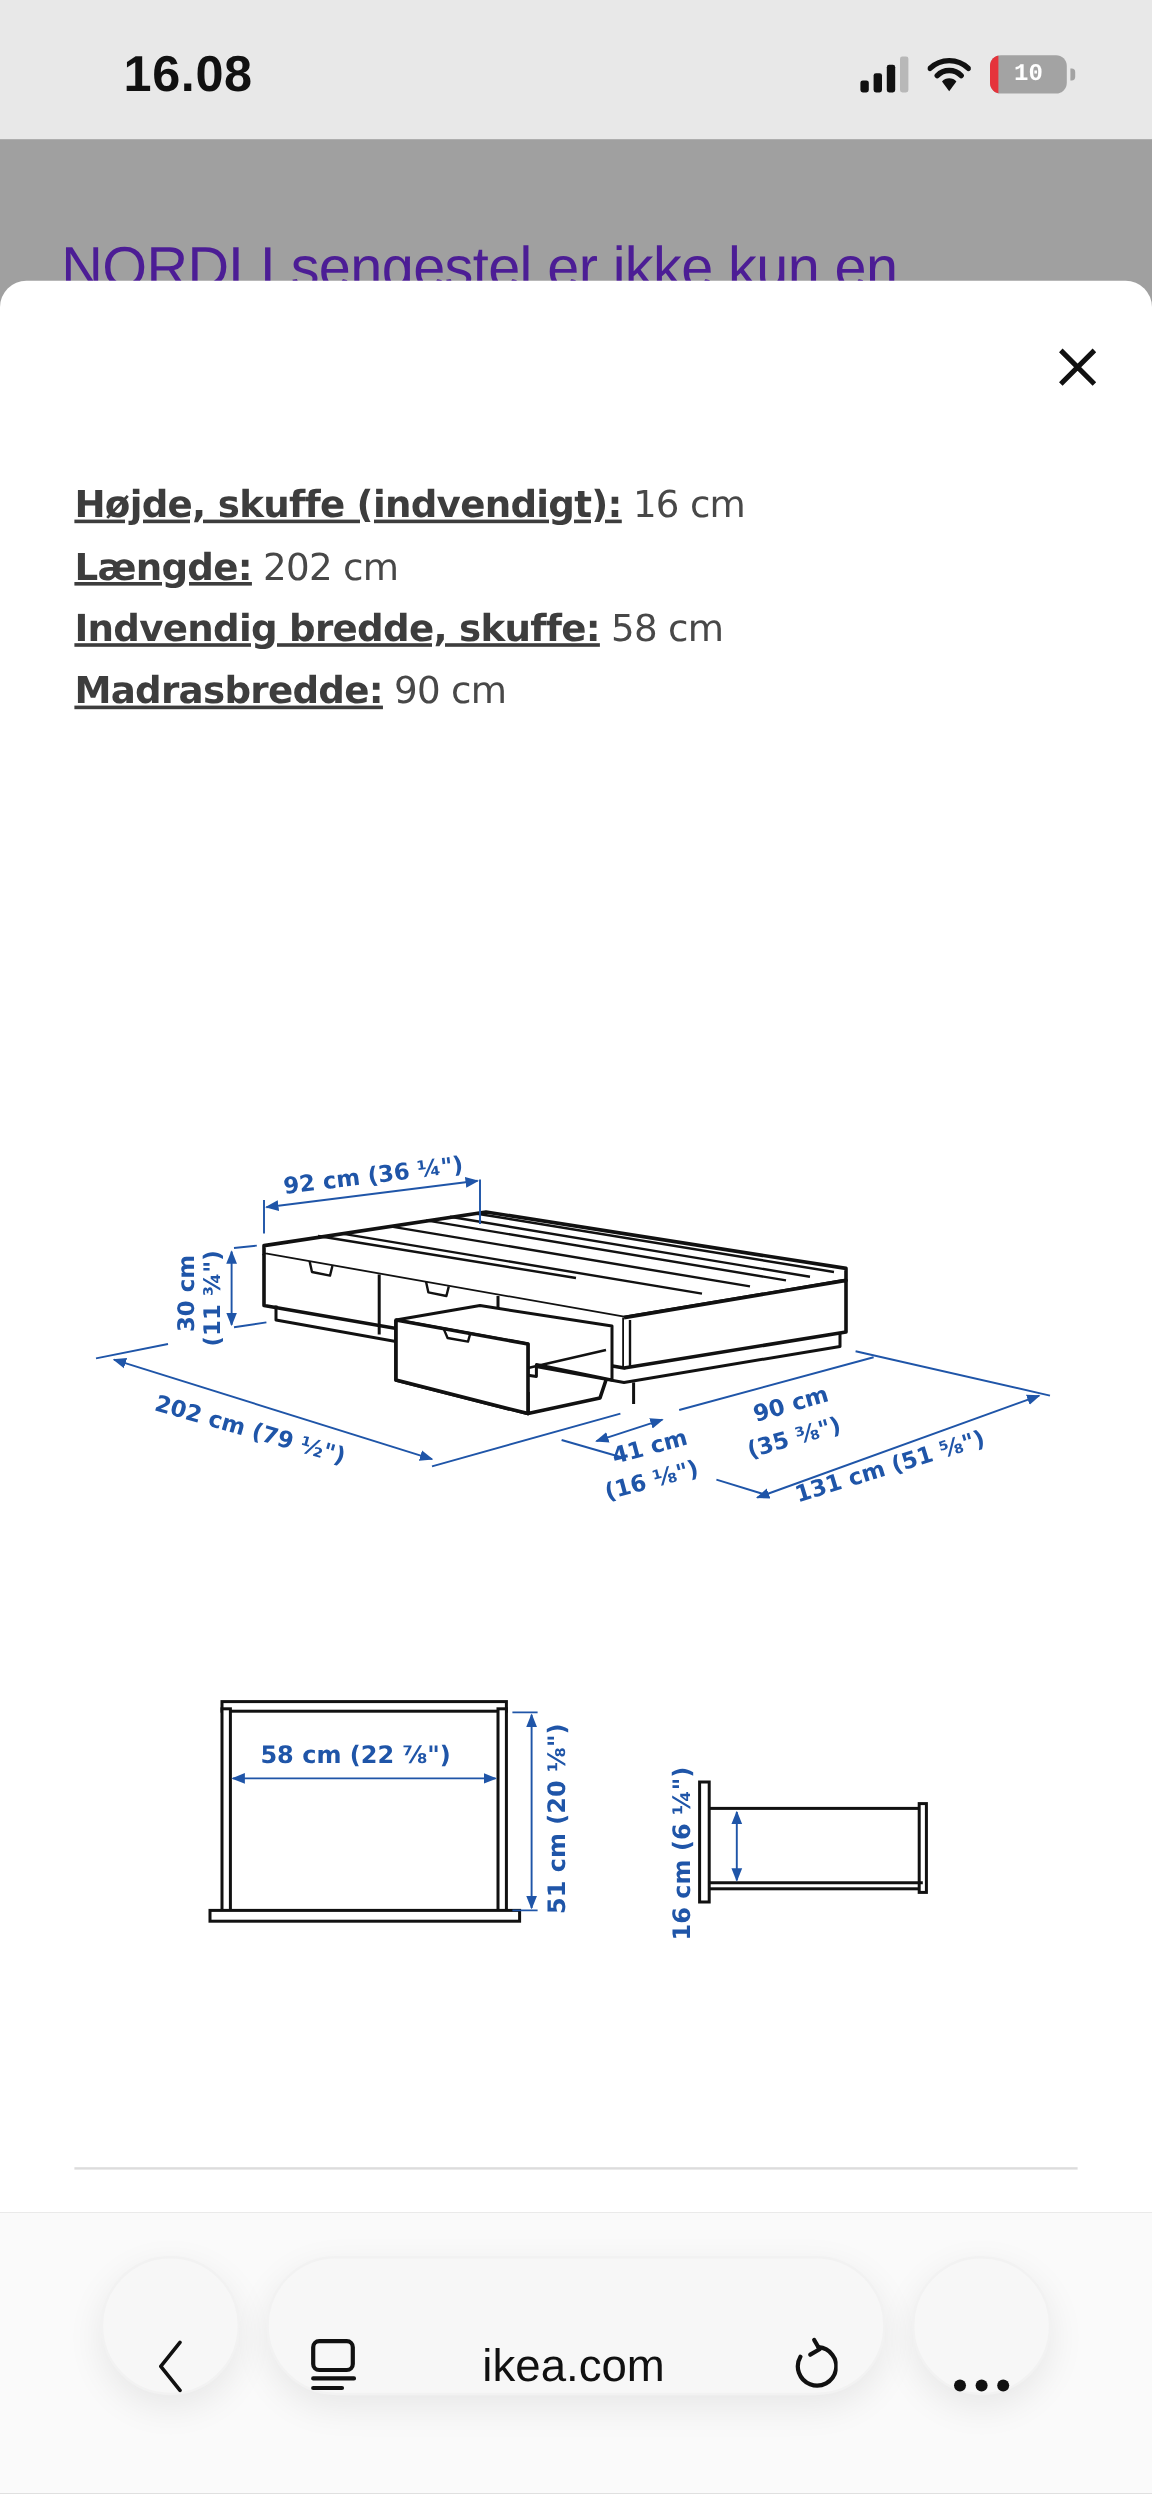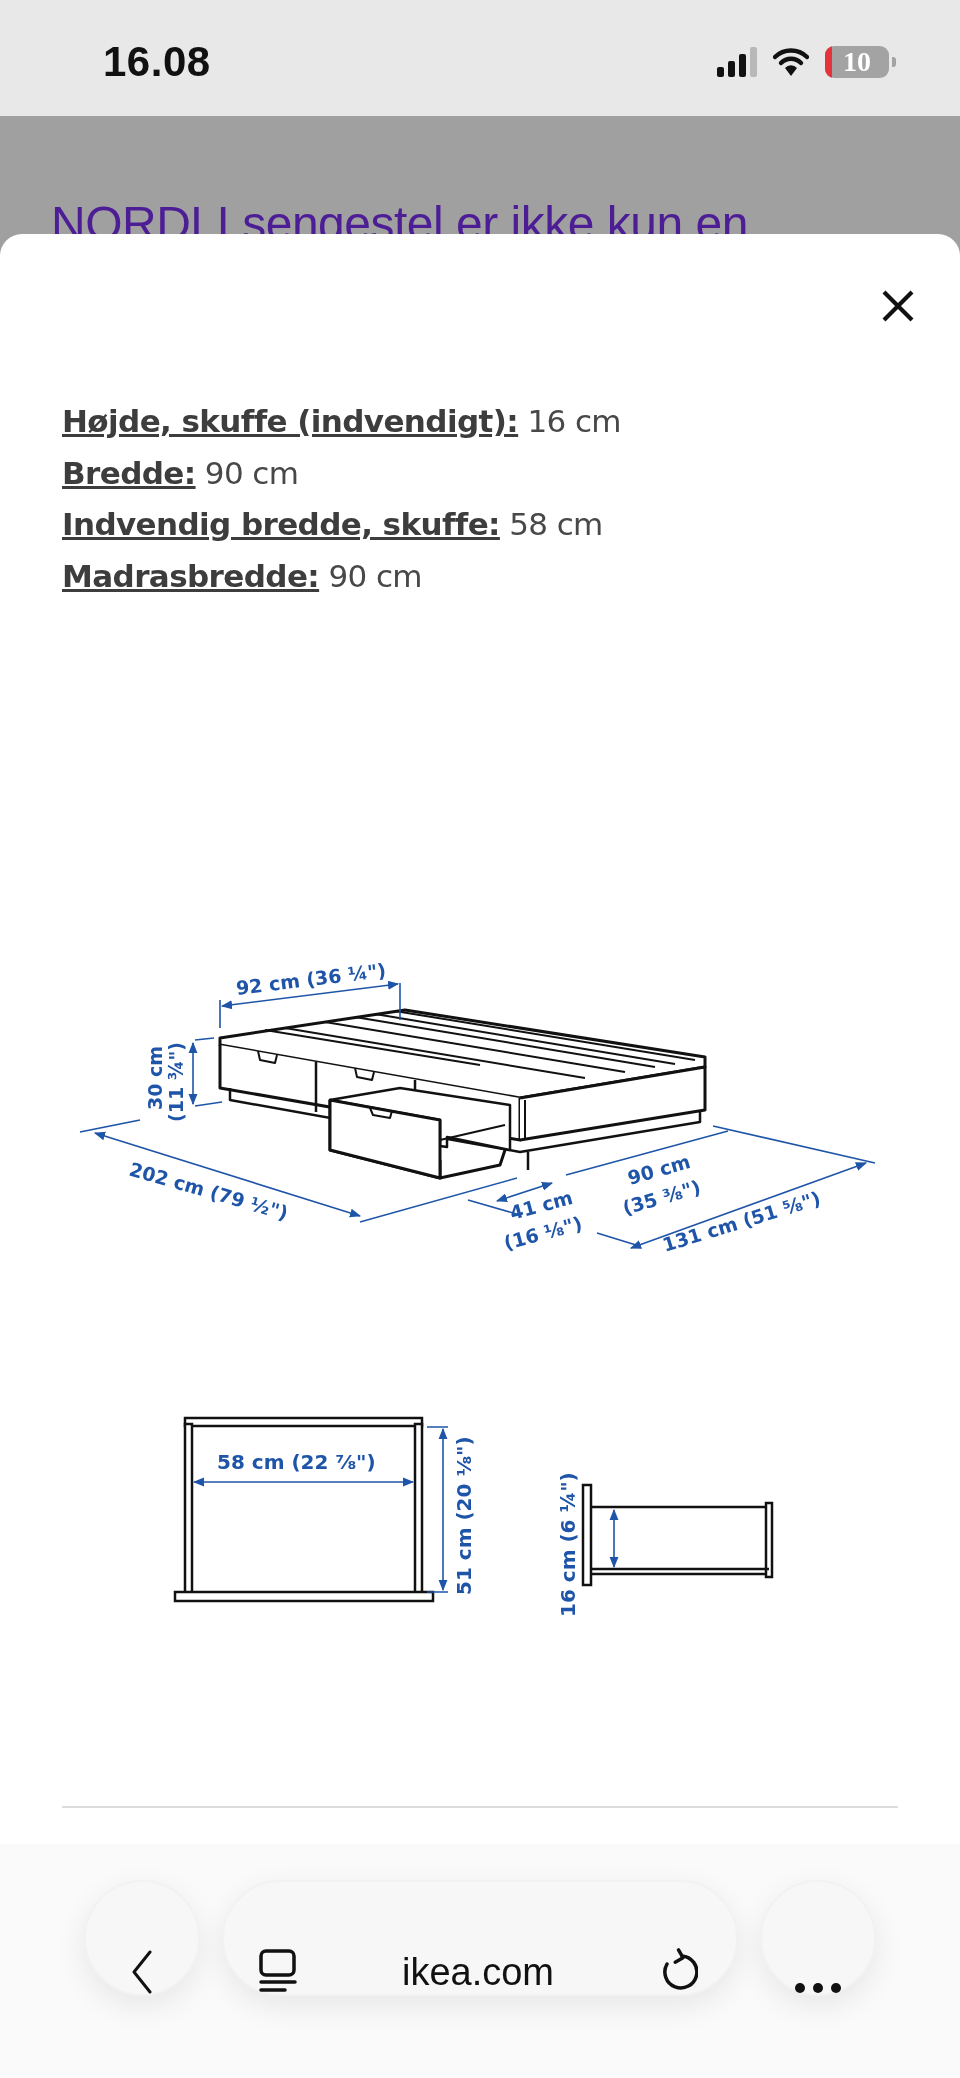--- a/index.html
+++ b/index.html
@@ -6,21 +6,21 @@
   html, body { width: 960px; height: 2078px; overflow: hidden; background: #e8e8e8; }
   body { position: relative; font-family: "DejaVu Sans", sans-serif; }
 
   .status-bar { position: absolute; left: 0; top: 0; width: 960px; height: 116px; background: #e8e8e8; }
   .status-time { position: absolute; left: 103px; top: 38px; font-family: "Liberation Sans", sans-serif; font-weight: 700; font-size: 42px; color: #111; letter-spacing: 0.5px; }
   .status-icons { position: absolute; right: 64px; top: 46px; display: flex; align-items: center; gap: 16px; }
   .signal { display: flex; align-items: flex-end; gap: 4px; height: 30px; }
   .signal span { width: 7px; background: #111; border-radius: 2px; display: block; }
   .battery { position: relative; width: 64px; height: 32px; border-radius: 9px; background: #a3a3a3; overflow: hidden; display: flex; align-items: center; justify-content: center; }
   .battery .level { position: absolute; left: 0; top: 0; bottom: 0; width: 7px; background: #e5333b; }
-  .battery .pct { position: relative; font-family: Liberation Serif, serif; font-weight: 700; font-size: 28px; color: #fff; }
+  .battery .pct { position: relative; font-family: Liberation Mono, monospace; font-weight: 700; font-size: 20px; color: #fff; }
   .battery-nub { width: 4px; height: 10px; background: #a3a3a3; border-radius: 0 3px 3px 0; margin-left: -13px; }
 
   .backdrop { position: absolute; left: 0; top: 116px; width: 960px; height: 1962px; background: #a0a0a0; }
   .backdrop-title { position: absolute; left: 51px; top: 196px; font-family: "Liberation Sans", sans-serif; font-size: 48px; color: #4c1d95; white-space: nowrap; letter-spacing: -0.5px; }
 
   .modal { position: absolute; left: 0; top: 234px; width: 960px; height: 1610px; background: #fff; border-radius: 22px 22px 0 0; }
   .close-btn { position: absolute; right: 36px; top: 46px; width: 52px; height: 52px; display: flex; align-items: center; justify-content: center; cursor: pointer; }
 
   .spec-list { position: absolute; left: 62px; top: 162px; }
   .spec-row { font-family: "DejaVu Sans", sans-serif; font-size: 31px; line-height: 51.5px; color: #484848; white-space: nowrap; letter-spacing: -0.6px; }
@@ -65,21 +65,21 @@
 
 <div class="modal">
   <div class="close-btn">
     <svg width="34" height="34" viewBox="0 0 34 34">
       <path d="M3 3 L31 31 M31 3 L3 31" stroke="#111" stroke-width="4.2" stroke-linecap="butt"></path>
     </svg>
   </div>
 
   <div class="spec-list">
     <div class="spec-row"><span class="lbl">Højde, skuffe (indvendigt):</span> <span>16 cm</span></div>
-    <div class="spec-row"><span class="lbl">Bredde:</span> <span>90 cm</span></div>
+    <div class="spec-row"><span class="lbl">Længde:</span> <span>202 cm</span></div>
     <div class="spec-row"><span class="lbl">Indvendig bredde, skuffe:</span> <span>58 cm</span></div>
     <div class="spec-row"><span class="lbl">Madrasbredde:</span> <span>90 cm</span></div>
   </div>
 
   <svg class="diagram" style="position:absolute;left:0;top:0" width="960" height="1610" viewBox="0 234 960 1610">
     <defs>
       <marker id="arr" viewBox="0 0 10 10" refX="9" refY="5" markerWidth="7" markerHeight="7" orient="auto-start-reverse">
         <path d="M0 1 L10 5 L0 9 Z" fill="#1f55a8"></path>
       </marker>
     </defs>

